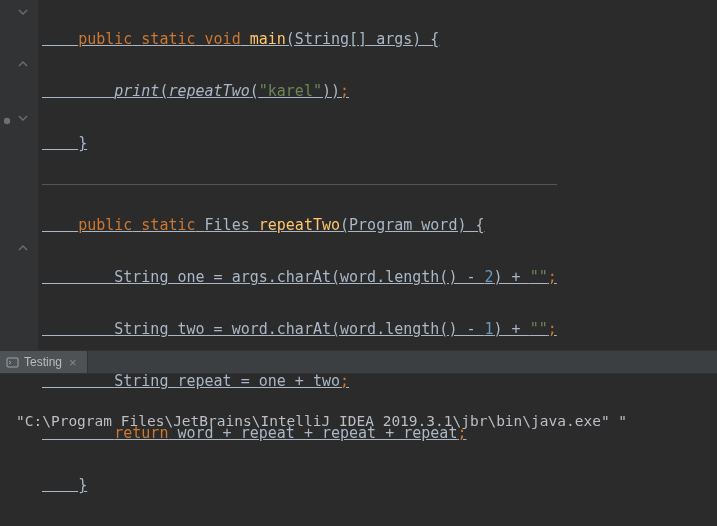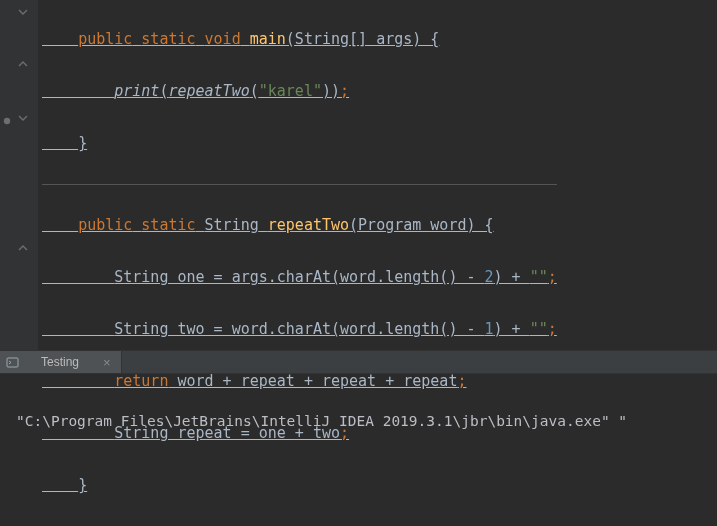--- a/index.html
+++ b/index.html
@@ -59,21 +59,21 @@
   }
   .run-tab {
     display: flex;
     align-items: center;
     padding: 0 8px 0 6px;
     background: #4e5254;
     border-right: 1px solid #323232;
     font-family: -apple-system, "Segoe UI", sans-serif;
     font-size: 12px;
     color: #bbbbbb;
-    gap: 22px;
+    gap: 5px;
   }
   .run-tab .console-icon svg { display:block; }
   .tab-close {
     color: #8a8a8a;
     cursor: pointer;
     font-size: 13px;
     line-height: 1;
     padding: 0 2px;
   }
   .console {
@@ -118,25 +118,25 @@
           <circle cx="5" cy="5" r="3.2" fill="#6e6e6e"></circle>
         </svg>
     </div>
   </div>
 
   <div class="code">
 <div>    <span class="kw">public</span> <span class="kw">static</span> <span class="kw">void</span> <span class="method-def">main</span><span class="punct">(String[] args) {</span></div>
 <div>        <span class="italic-call">print</span><span class="punct">(</span><span class="italic-call">repeatTwo</span><span class="punct">(</span><span class="str">"karel"</span><span class="punct">))</span><span class="semi">;</span></div>
 <div>    <span class="punct">}</span></div>
 <div class="sep"></div>
-<div>    <span class="kw">public</span> <span class="kw">static</span> <span class="type">String</span> <span class="method-def">repeatTwo</span><span class="punct">(Program word) {</span></div>
+<div>    <span class="kw">public</span> <span class="kw">static</span> <span class="type">Files</span> <span class="method-def">repeatTwo</span><span class="punct">(Program word) {</span></div>
 <div>        <span class="punct">String one = args.charAt(word.length() - </span><span class="num">2</span><span class="punct">) + </span><span class="str">""</span><span class="semi">;</span></div>
 <div>        <span class="punct">String two = word.charAt(word.length() - </span><span class="num">1</span><span class="punct">) + </span><span class="str">""</span><span class="semi">;</span></div>
+<div>        <span class="punct">String repeat = one + two</span><span class="semi">;</span></div>
 <div>        <span class="kw">return</span><span class="punct"> word + repeat + repeat + repeat</span><span class="semi">;</span></div>
-<div>        <span class="punct">String repeat = one + two</span><span class="semi">;</span></div>
 <div>    <span class="punct">}</span></div>
   </div>
 </div>
 
 <div class="run-tabbar">
   <div class="run-tab">
     <span class="console-icon">
       <svg width="13" height="13" viewBox="0 0 13 13">
           <rect x="1" y="2" width="11" height="9" rx="1" fill="none" stroke="#9aa7b0" stroke-width="1"></rect>
           <path d="M3 5 L5 6.5 L3 8" stroke="#9aa7b0" stroke-width="1" fill="none"></path>

